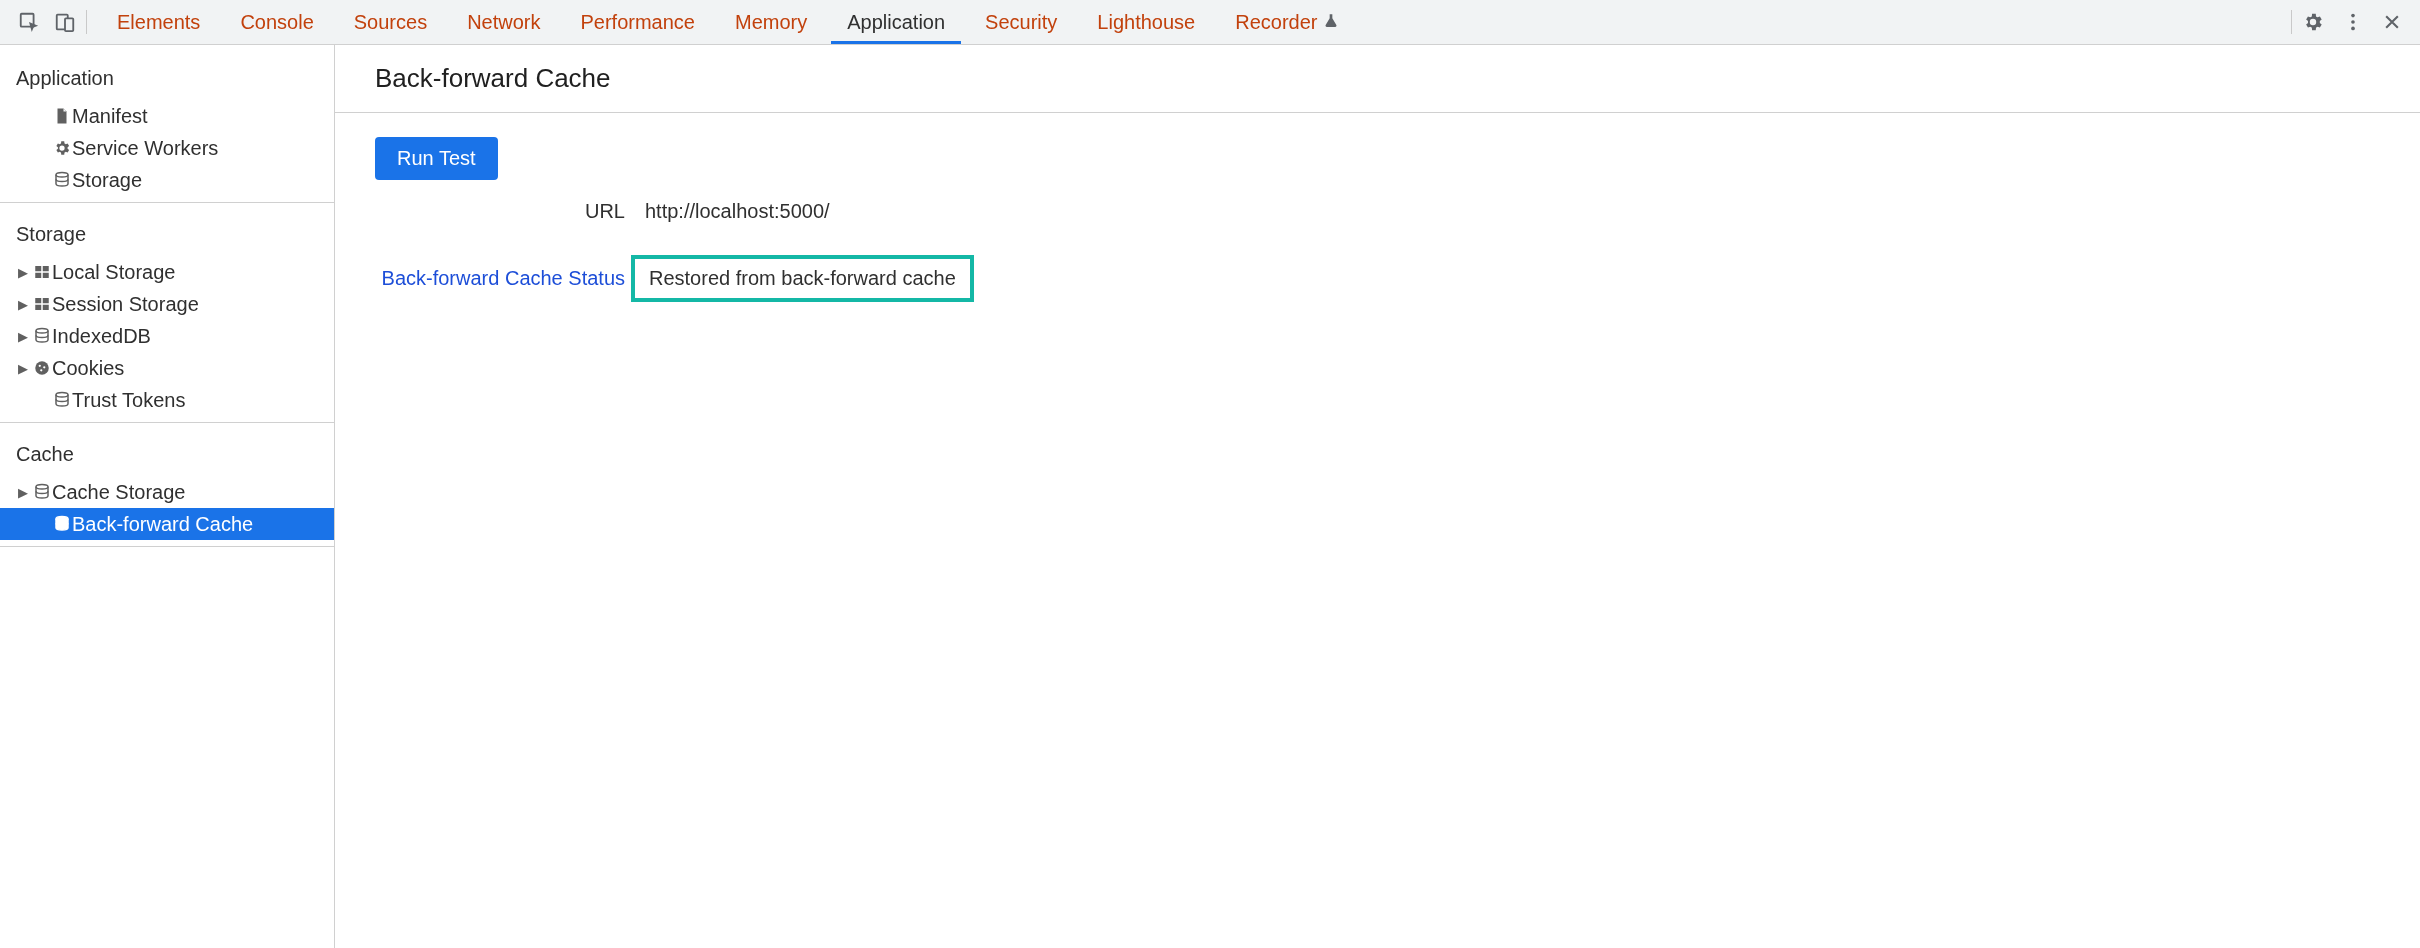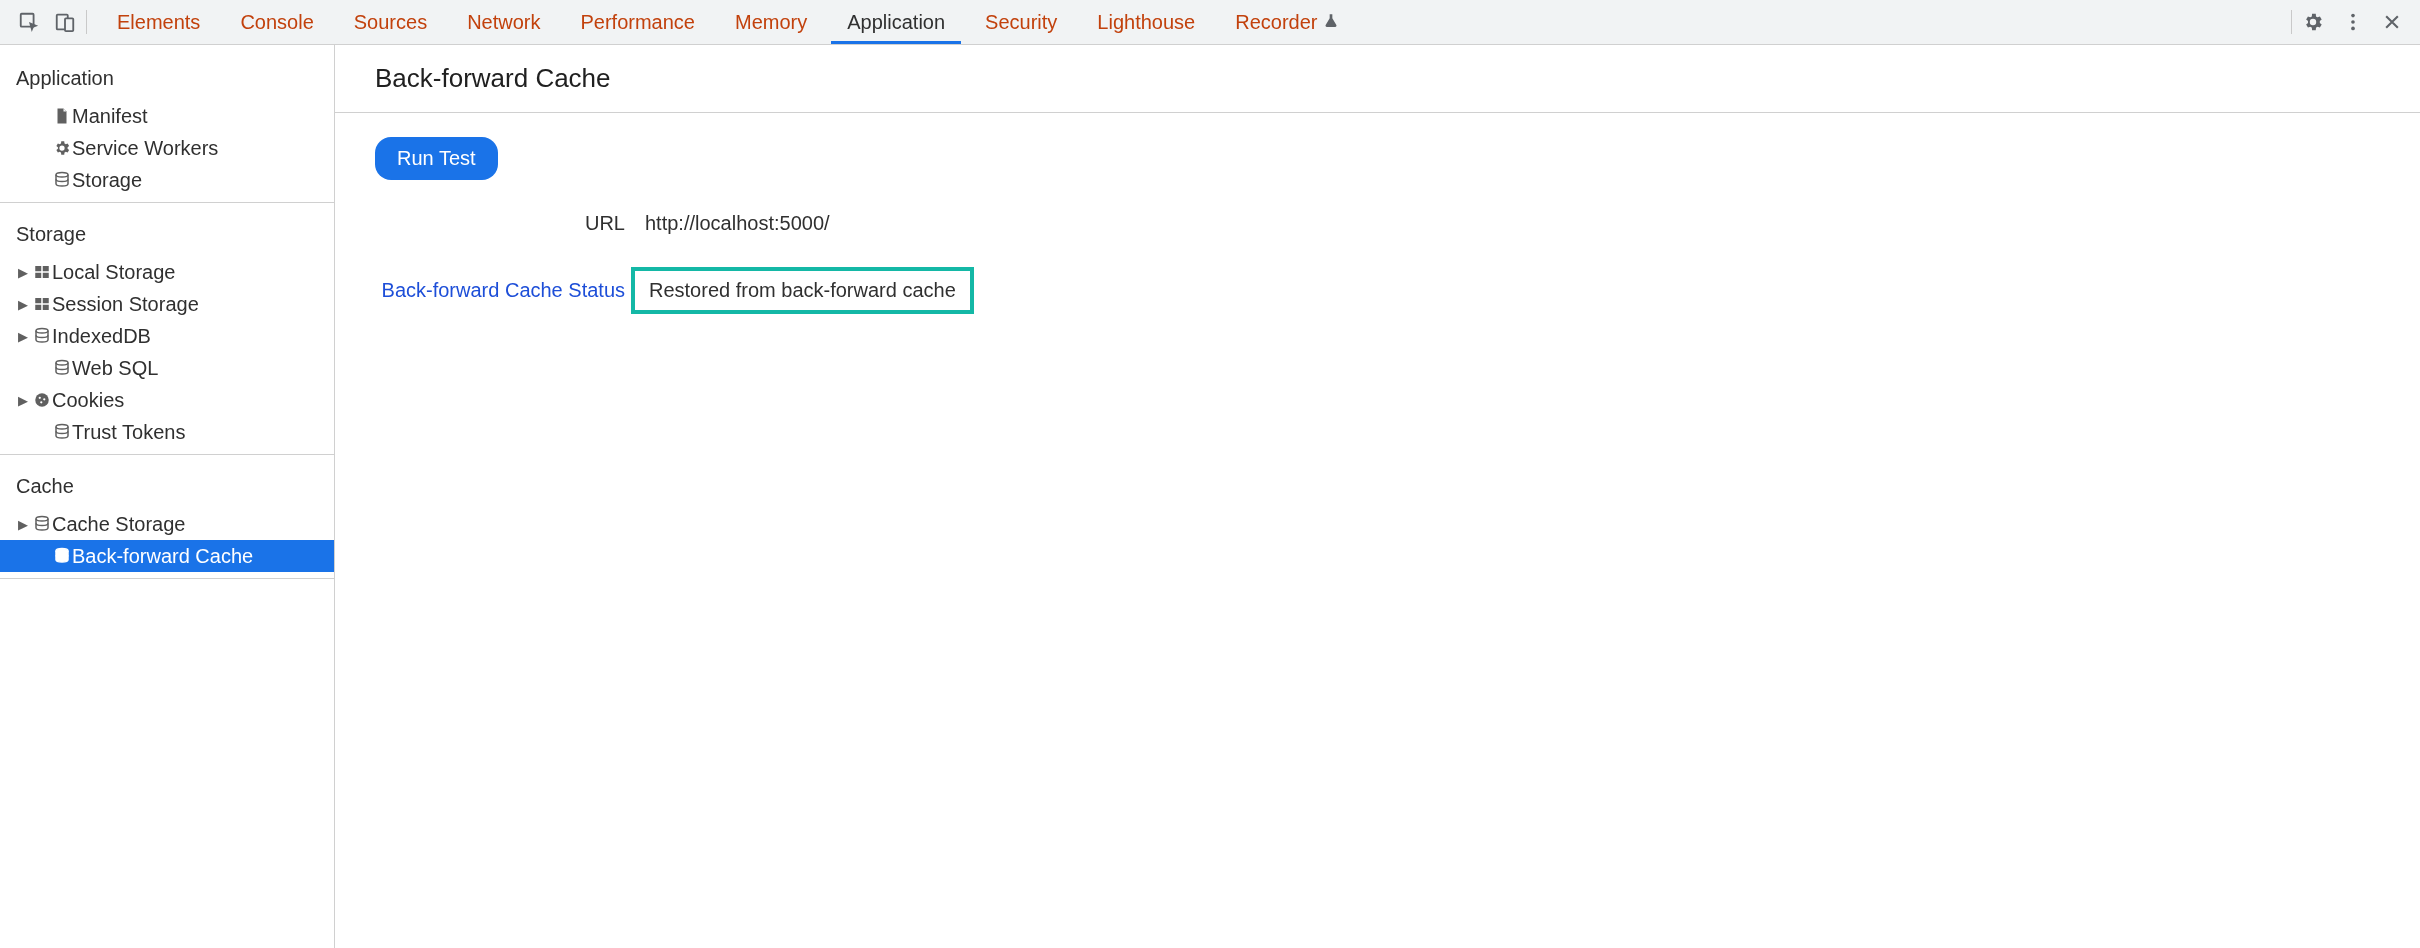--- a/index.html
+++ b/index.html
@@ -122,25 +122,25 @@
   }
   .content-body {
     padding: 24px 40px;
   }
   .primary-btn {
     background: #1a73e8;
     color: #fff;
     border: none;
     padding: 10px 22px;
     font-size: 20px;
-    border-radius: 16px;
+    border-radius: 4px;
     cursor: pointer;
   }
   .info-table {
-    margin-top: 32px;
+    margin-top: 20px;
     display: grid;
     grid-template-columns: 250px auto;
     row-gap: 32px;
     column-gap: 20px;
     align-items: center;
     font-size: 20px;
   }
   .info-label { text-align: right; color: #1d4ed8; }
   .info-label.dark { color: #303030; }
   .info-value { color: #303030; }
@@ -300,31 +300,20 @@
         <span class="arrow">▶</span>
         <span class="tree-icon">
             <svg width="18" height="18" viewBox="0 0 24 24" fill="none" stroke="#606060" stroke-width="2">
               <ellipse cx="12" cy="5" rx="8" ry="3"></ellipse>
               <path d="M4 5v6c0 1.7 3.6 3 8 3s8-1.3 8-3V5"></path>
               <path d="M4 11v6c0 1.7 3.6 3 8 3s8-1.3 8-3v-6"></path>
             </svg>
           </span>
         <span>IndexedDB</span>
       </div>
-      <div class="tree-item indent">
-        <span class="arrow">▶</span>
-        <span class="tree-icon">
-            <svg width="18" height="18" viewBox="0 0 24 24" fill="none" stroke="#606060" stroke-width="2">
-              <ellipse cx="12" cy="5" rx="8" ry="3"></ellipse>
-              <path d="M4 5v6c0 1.7 3.6 3 8 3s8-1.3 8-3V5"></path>
-              <path d="M4 11v6c0 1.7 3.6 3 8 3s8-1.3 8-3v-6"></path>
-            </svg>
-          </span>
-        <span>Web SQL</span>
-      </div>
       <div class="tree-item has-children">
         <span class="arrow">▶</span>
         <span class="tree-icon">
             <svg width="18" height="18" viewBox="0 0 24 24" fill="#606060">
               <circle cx="12" cy="12" r="9"></circle>
               <circle cx="9" cy="9" r="1.5" fill="#fff"></circle>
               <circle cx="15" cy="11" r="1.5" fill="#fff"></circle>
               <circle cx="11" cy="15" r="1.5" fill="#fff"></circle>
             </svg>
           </span>

